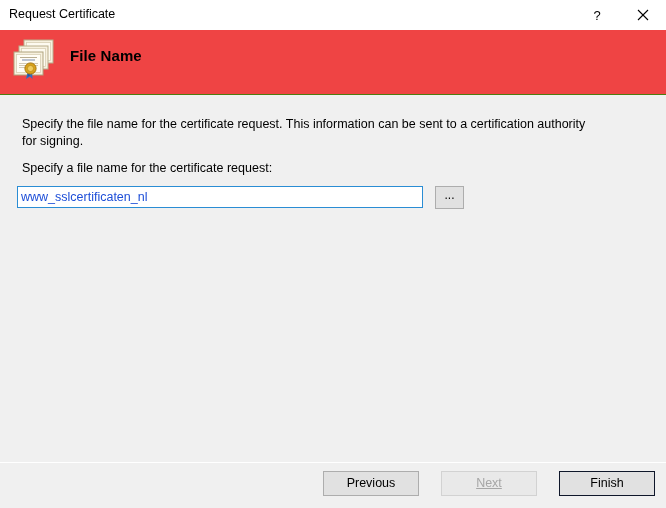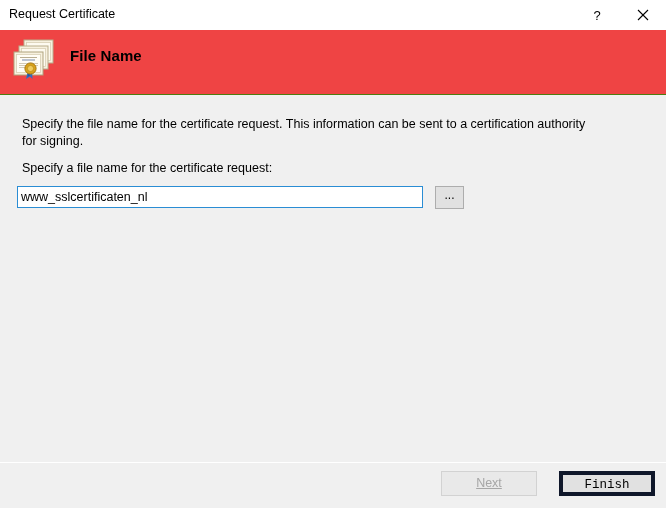--- a/index.html
+++ b/index.html
@@ -125,21 +125,21 @@
     align-items: flex-start;
   }
   .text-input {
     width: 406px;
     height: 22px;
     box-sizing: border-box;
     border: 1px solid #2a8dd4;
     background: #ffffff;
     font-family: "Liberation Sans", sans-serif;
     font-size: 12.5px;
-    color: #000000;
+    color: #1d4ed8;
     padding: 0 3px;
     outline: none;
     line-height: 20px;
   }
   .browse-btn {
     margin-left: 12px;
     width: 29px;
     height: 23px;
     box-sizing: border-box;
     background: #e1e1e1;
@@ -182,24 +182,23 @@
     line-height: 23px;
     text-align: center;
   }
   .btn.disabled {
     color: #a6a6a6;
     background: #e9e9e9;
     border-color: #d2d2d2;
     text-decoration: underline;
   }
   .btn.default {
-    border: 4px solid #0f172a;
+    border: 1px solid #0f172a;
     background: #e1e1e1;
     line-height: 21px;
-    font-family: Liberation Mono, monospace;
   }
 </style>
 </head>
 <body>
 
 <div class="window">
 
   <div class="titlebar">
     <div class="titlebar-text">Request Certificate</div>
     <div class="titlebar-buttons">
@@ -248,18 +247,19 @@
     <div class="desc">Specify the file name for the certificate request. This information can be sent to a certification authority for signing.</div>
     <div class="field-label">Specify a file name for the certificate request:</div>
     <div class="field-row">
       <input class="text-input" type="text" value="www_sslcertificaten_nl" style="">
       <button class="browse-btn">...</button>
     </div>
   </div>
 
   <div class="footer">
     <div class="footer-buttons">
+      <button class="btn">Previous</button>
       <button class="btn disabled" disabled="">Next</button>
       <button class="btn default">Finish</button>
     </div>
   </div>
 
 </div>
 
 </body></html>

